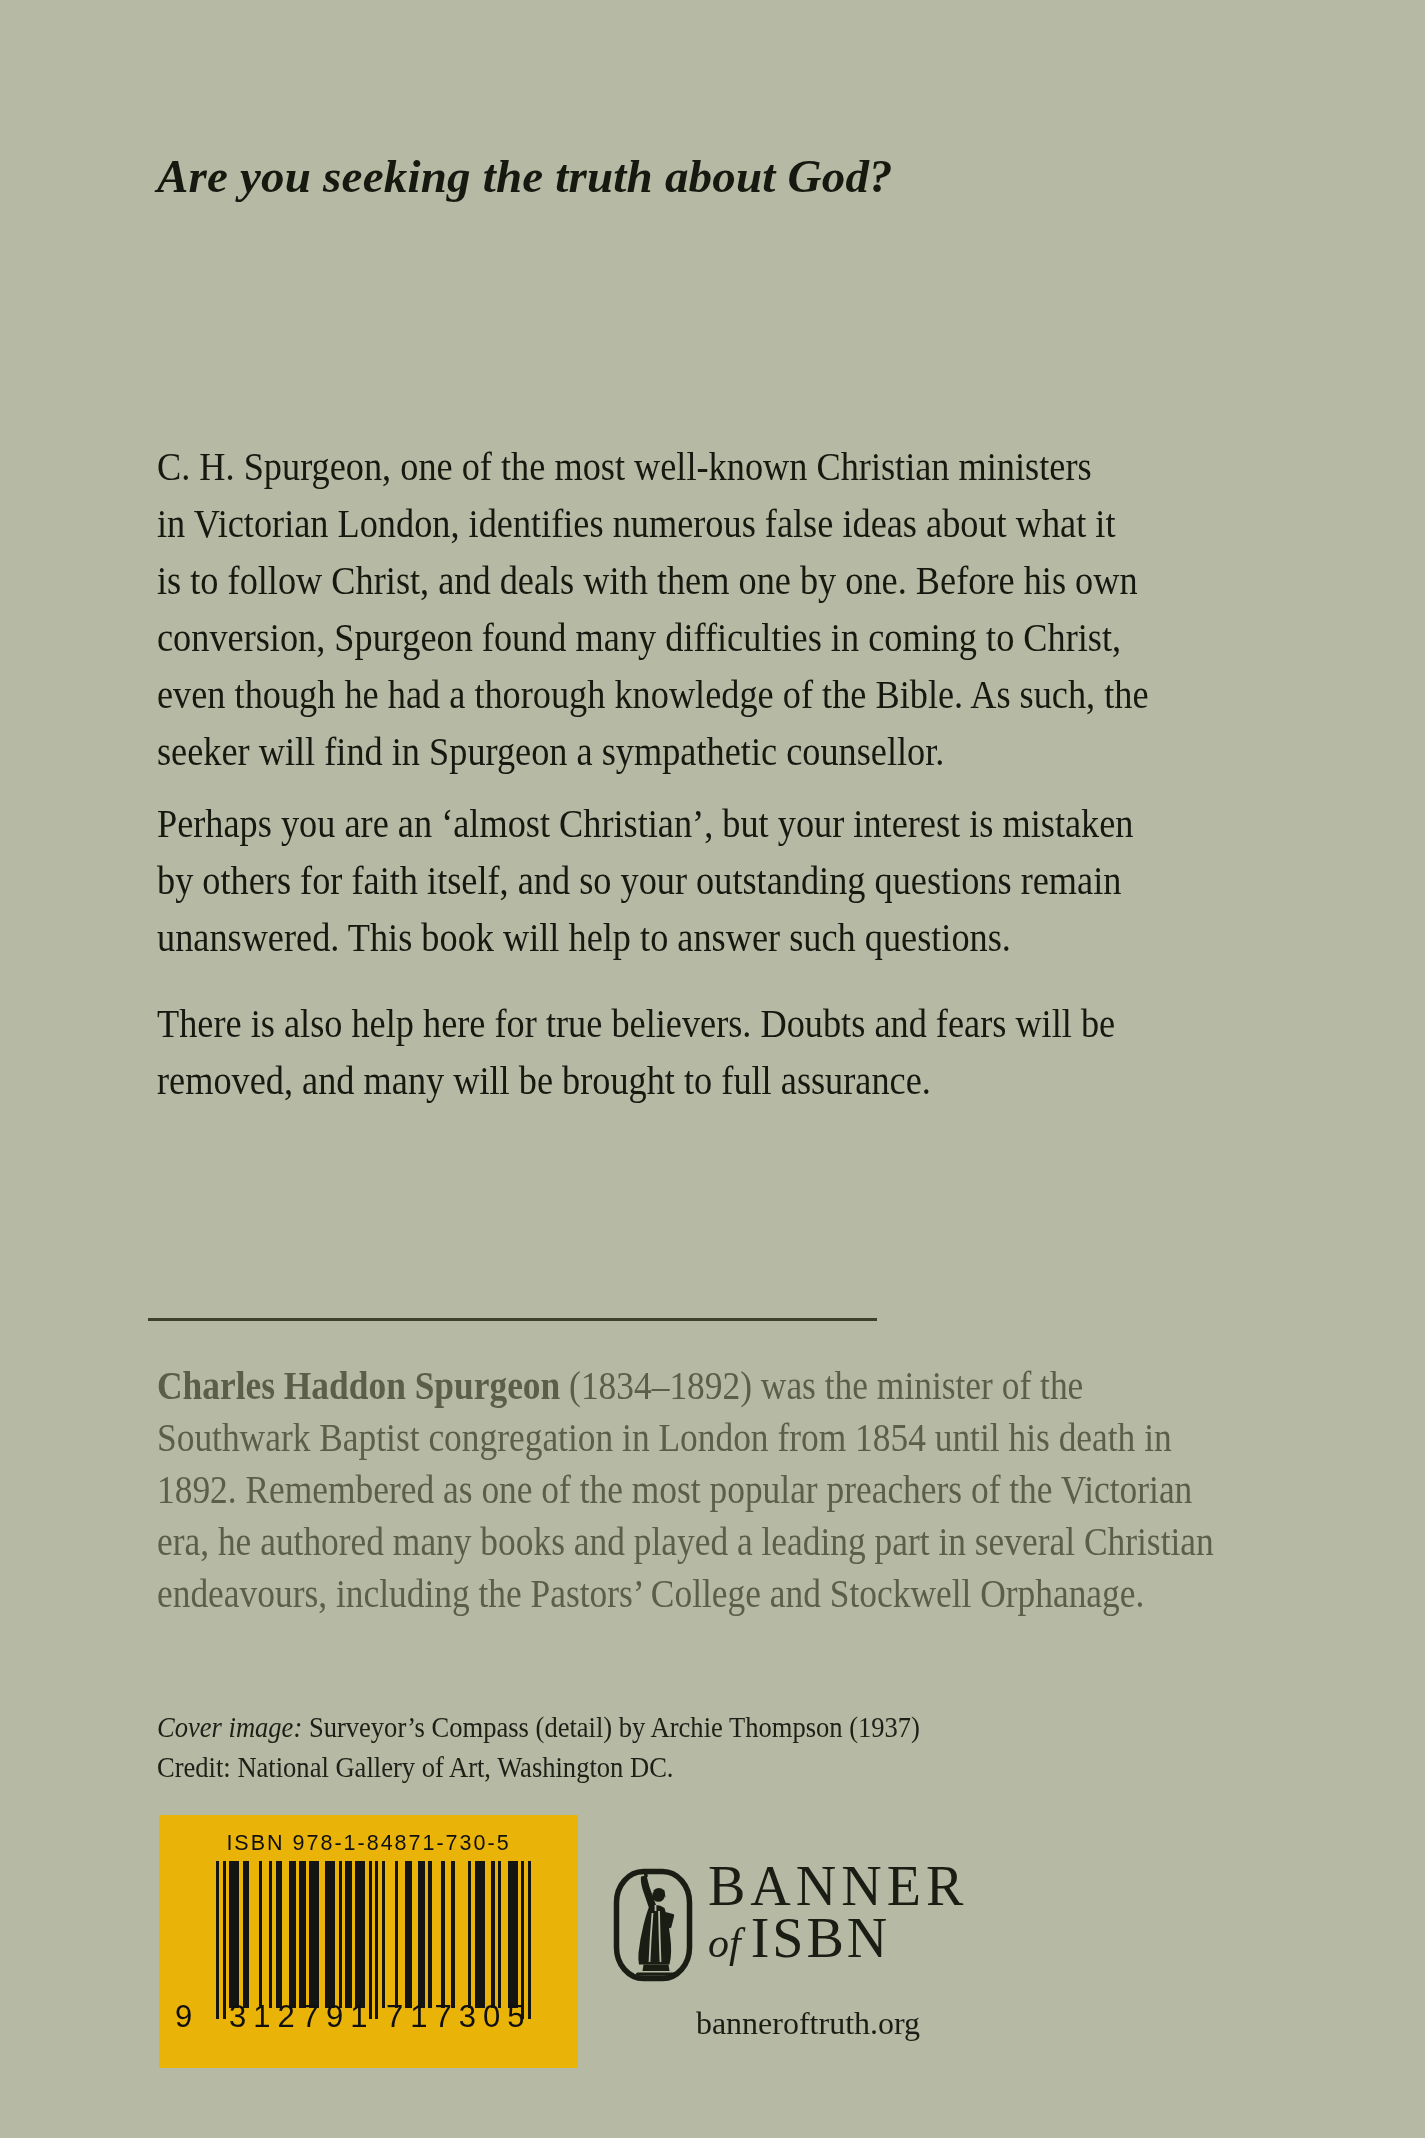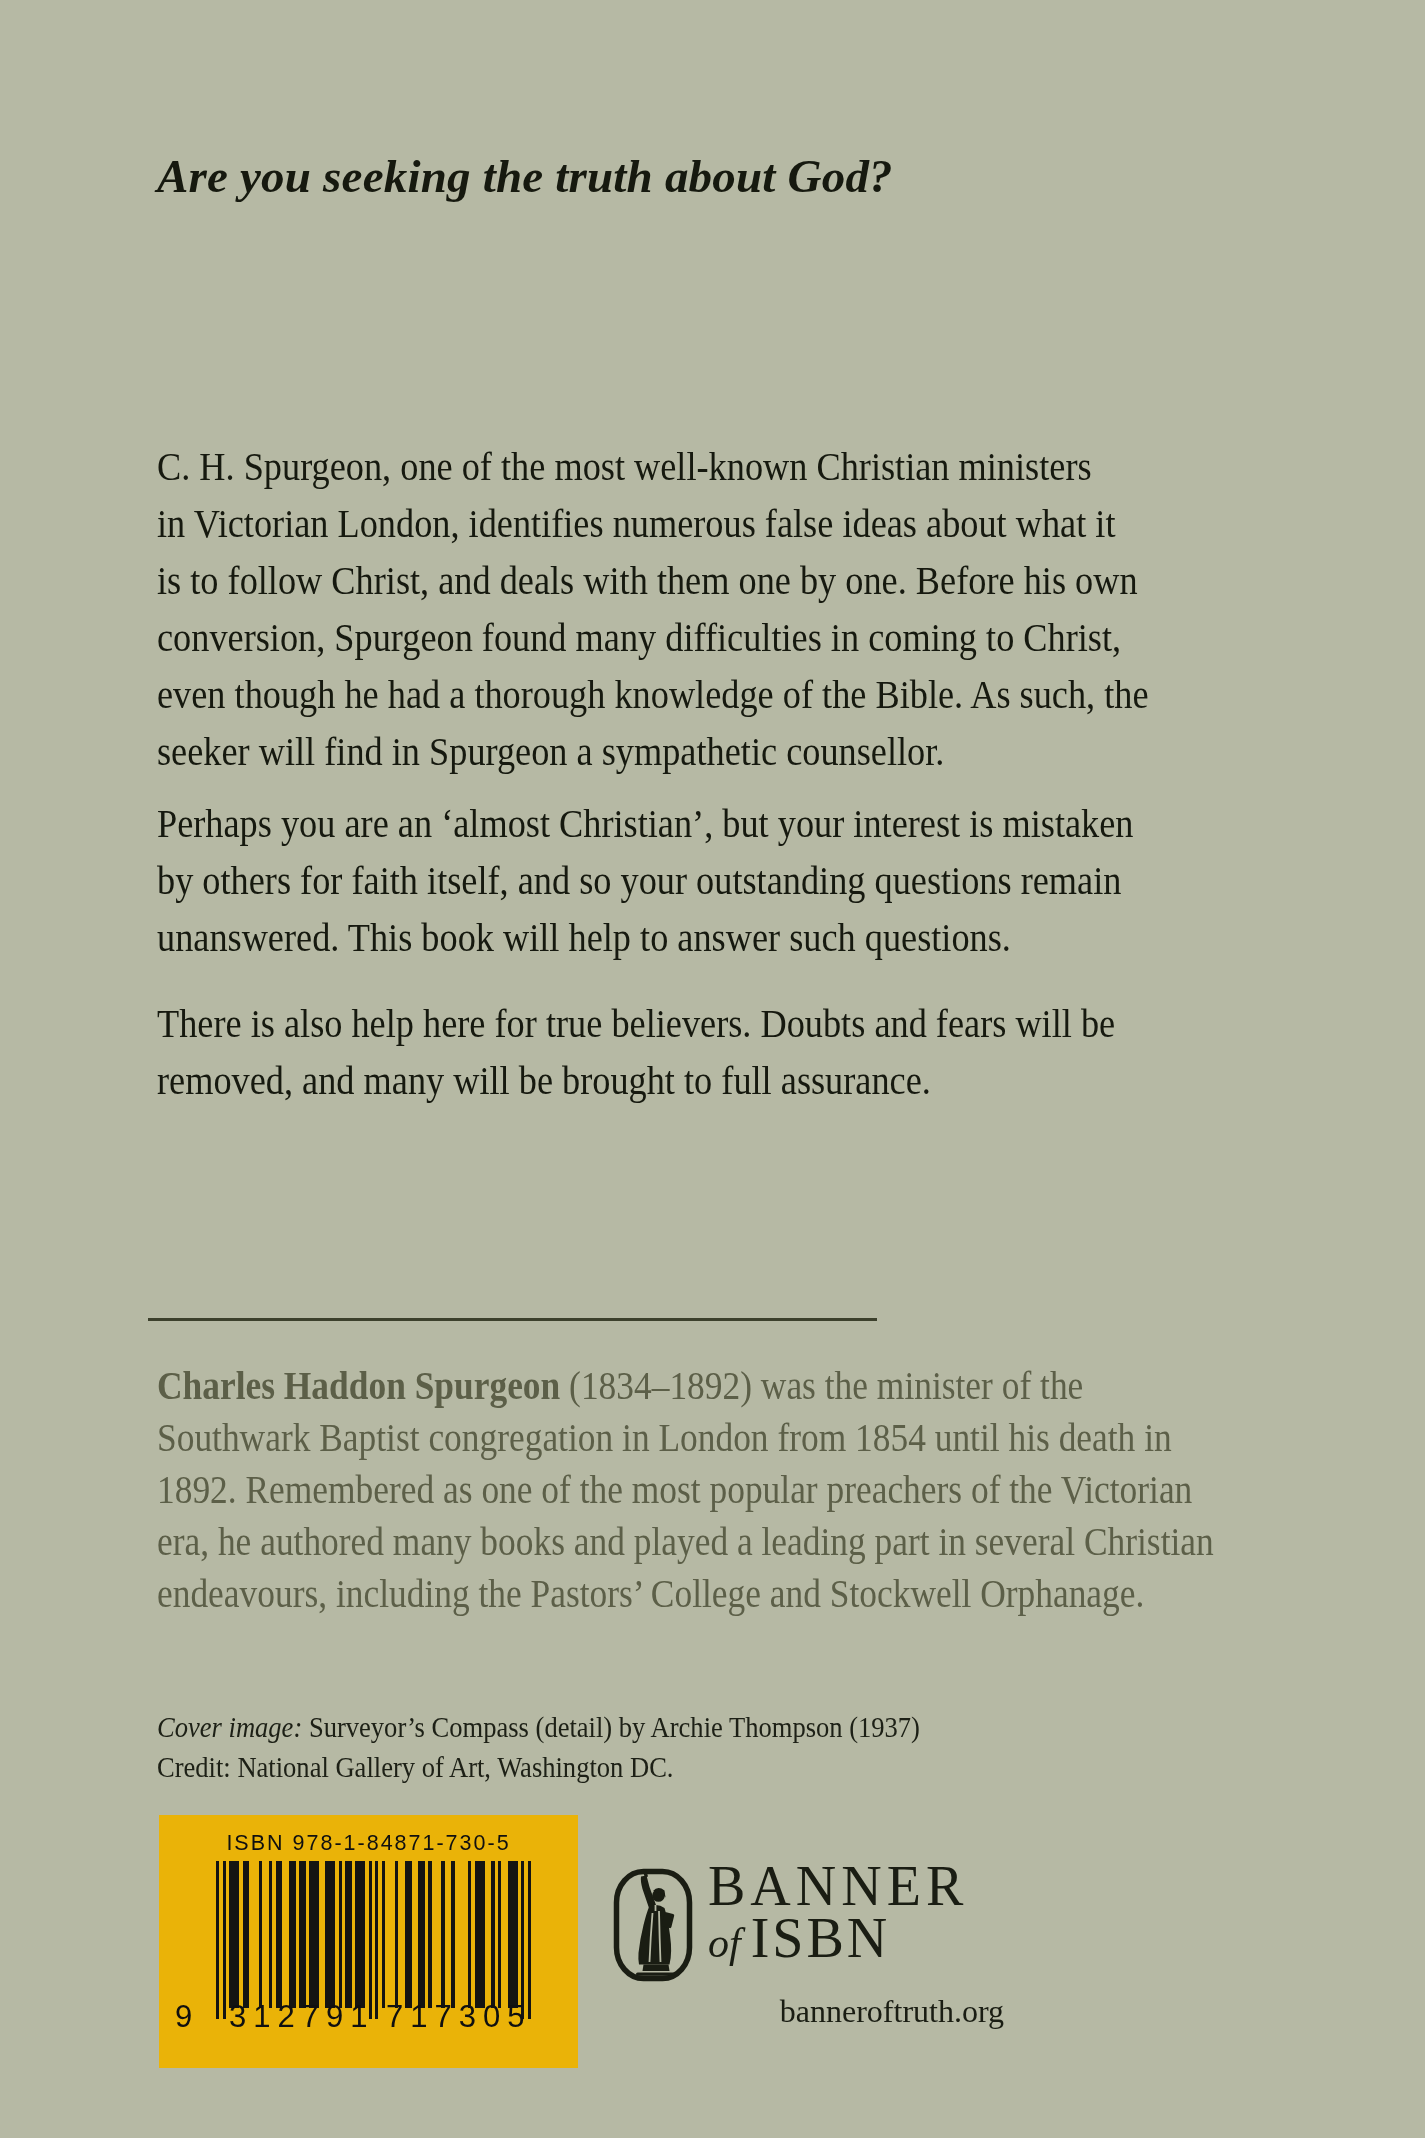--- a/index.html
+++ b/index.html
@@ -86,23 +86,23 @@
 
   
   .publisher { position: absolute; left: 612px; top: 1862px; width: 400px; color: #1a1d13; }
   .logo-row { display: flex; align-items: flex-start; }
   .mark { margin-top: 5px; flex: 0 0 auto; }
   .wordmark { margin-left: 14px; width: 282px; text-align: left; }
   .wm1 { font-size: 56px; line-height: 48px; letter-spacing: 5px; white-space: nowrap; }
   .wm2 { font-size: 56px; line-height: 56px; letter-spacing: 3px; white-space: nowrap; }
   .wm2 .of { font-style: italic; font-size: 42px; letter-spacing: 0; margin-right: 10px; }
   .url {
-    width: 392px; text-align: right;
+    width: 392px; text-align: center;
     font-size: 32px; line-height: 40px;
-    margin-top: 8px;
+    margin-top: 20px;
     white-space: nowrap;
   }
 </style>
 </head>
 <body>
 
 <div class="cover">
 
   <h1 class="headline">Are you seeking the truth about God?</h1>
 

